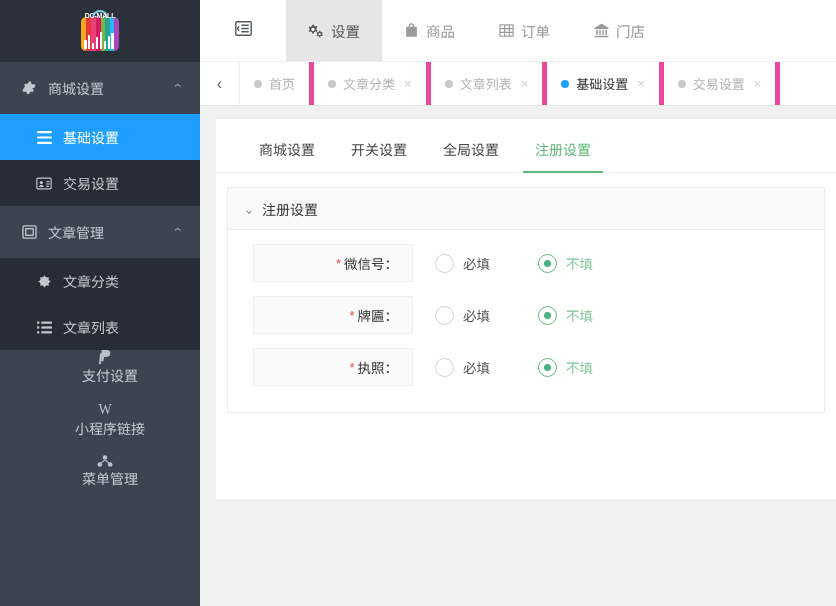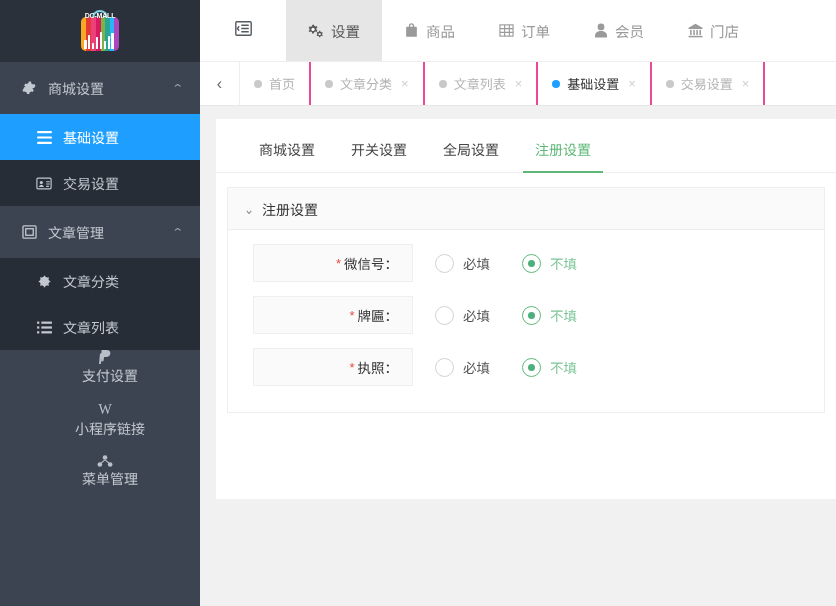--- a/index.html
+++ b/index.html
@@ -174,21 +174,21 @@
   .tab-prev {
     width: 40px;
     display: flex; align-items: center; justify-content: center;
     color: #666; font-size: 16px;
     border-right: 1px solid #eeeeee;
     cursor: pointer;
   }
   .tab {
     display: flex; align-items: center; gap: 7px;
     padding: 0 14px;
-    border-right: 2px solid #ec4899;
+    border-right: 5px solid #ec4899;
     font-size: 13px;
     color: #b3b3b3;
     cursor: pointer;
     white-space: nowrap;
   }
   .tab .dot { width: 8px; height: 8px; border-radius: 50%; background: #c9c9c9; flex: 0 0 8px; }
   .tab.active { color: #333333; }
   .tab.active .dot { background: #1e9fff; }
   .tab .x { color: #cfcfcf; font-size: 13px; margin-left: 2px; cursor: pointer; }
 
@@ -251,21 +251,21 @@
     width: 160px;
     height: 38px;
     border: 1px solid #efefef;
     background: #fafafa;
     display: flex; align-items: center; justify-content: flex-end;
     padding-right: 14px;
     font-size: 13.5px;
     color: #333333;
   }
   .req { color: #e54d42; margin-right: 3px; font-size: 13px; }
-  .radio-area { display: flex; align-items: center; padding-left: 22px; gap: 32px; }
+  .radio-area { display: flex; align-items: center; padding-left: 22px; gap: 48px; }
   .radio {
     display: flex; align-items: center; gap: 9px;
     font-size: 13.5px;
     color: #555555;
     cursor: pointer;
   }
   .radio .ring {
     width: 19px; height: 19px;
     border-radius: 50%;
     border: 1px solid #d2d2d2;
@@ -445,29 +445,20 @@
       <span>商品</span>
     </div>
     <div class="topnav-item">
       <span class="tnicon">
         <svg width="15" height="15" viewBox="0 0 16 16" fill="none" stroke="currentColor" stroke-width="1.2">
             <rect x="1" y="2" width="14" height="12"></rect>
             <path d="M1 6h14M1 10h14M6 2v12M11 2v12"></path>
           </svg>
       </span>
       <span>订单</span>
-    </div>
-    <div class="topnav-item">
-      <span class="tnicon">
-        <svg width="14" height="15" viewBox="0 0 14 16" fill="currentColor">
-            <circle cx="7" cy="4.2" r="3.6"></circle>
-            <path d="M7 8.6c3.6 0 6.4 2.2 6.4 5v1.8H.6v-1.8c0-2.8 2.8-5 6.4-5z"></path>
-          </svg>
-      </span>
-      <span>会员</span>
     </div>
     <div class="topnav-item">
       <span class="tnicon">
         <svg width="15" height="15" viewBox="0 0 16 16" fill="currentColor">
             <path d="M8 .8L15.4 5v1.3H.6V5z"></path>
             <rect x="2.3" y="7.3" width="1.6" height="5.6"></rect>
             <rect x="5.6" y="7.3" width="1.6" height="5.6"></rect>
             <rect x="8.9" y="7.3" width="1.6" height="5.6"></rect>
             <rect x="12.2" y="7.3" width="1.6" height="5.6"></rect>
             <rect x="0.6" y="13.7" width="14.8" height="1.6"></rect>

